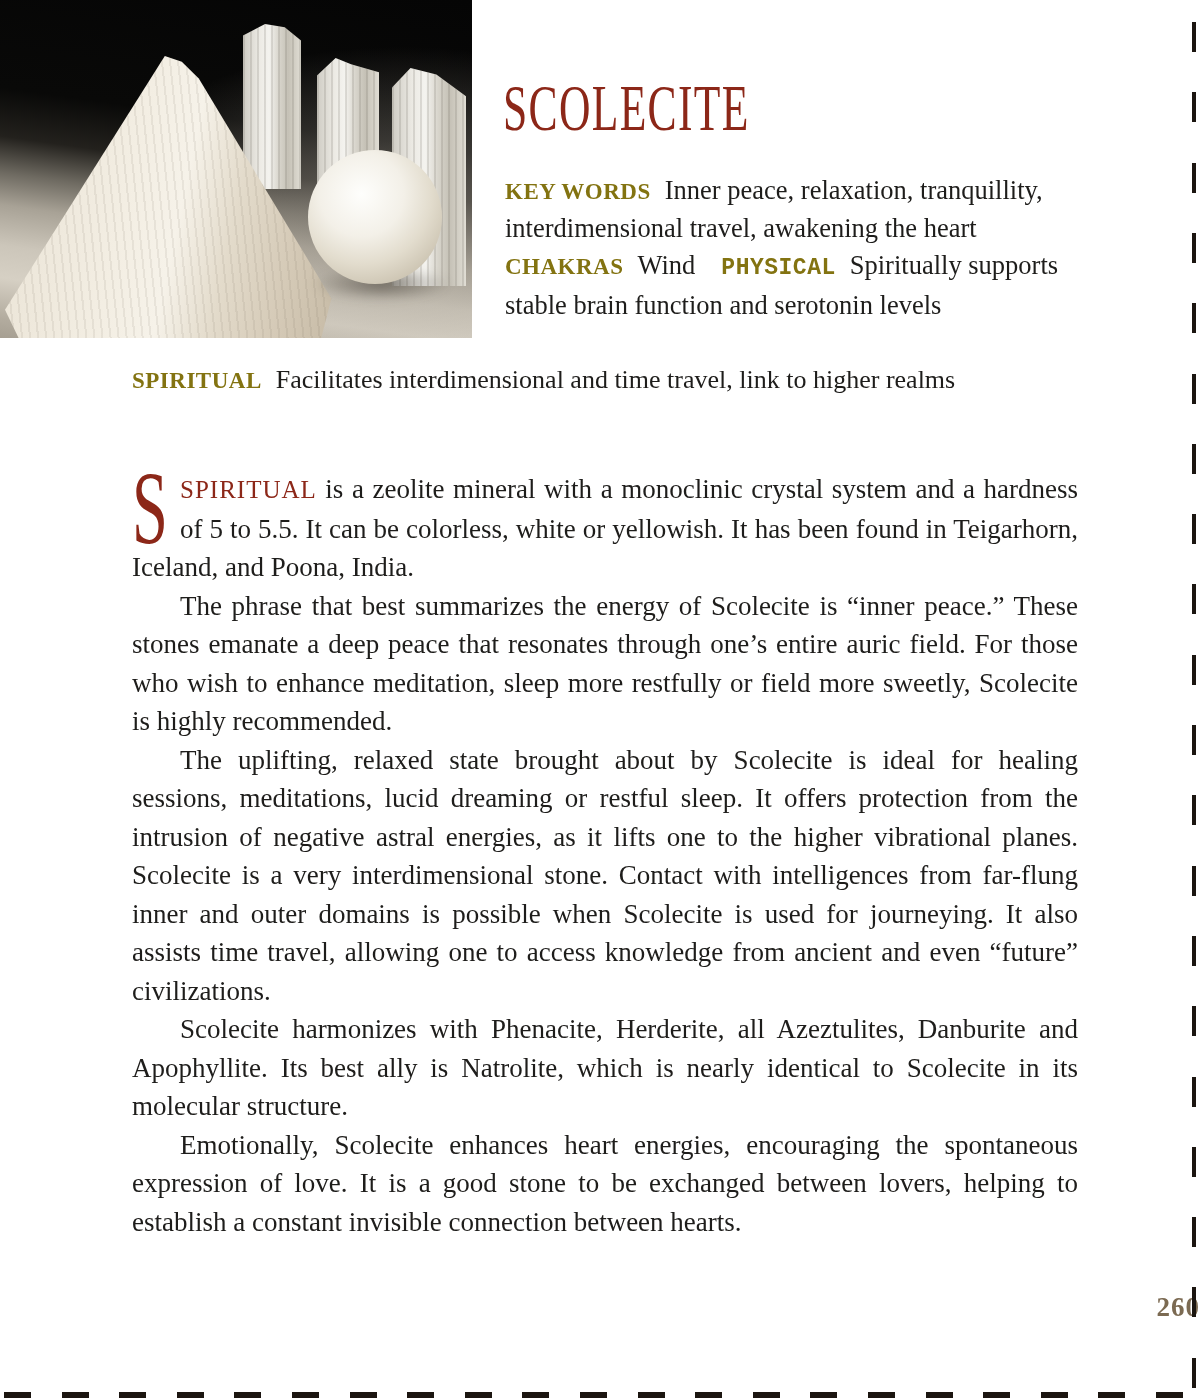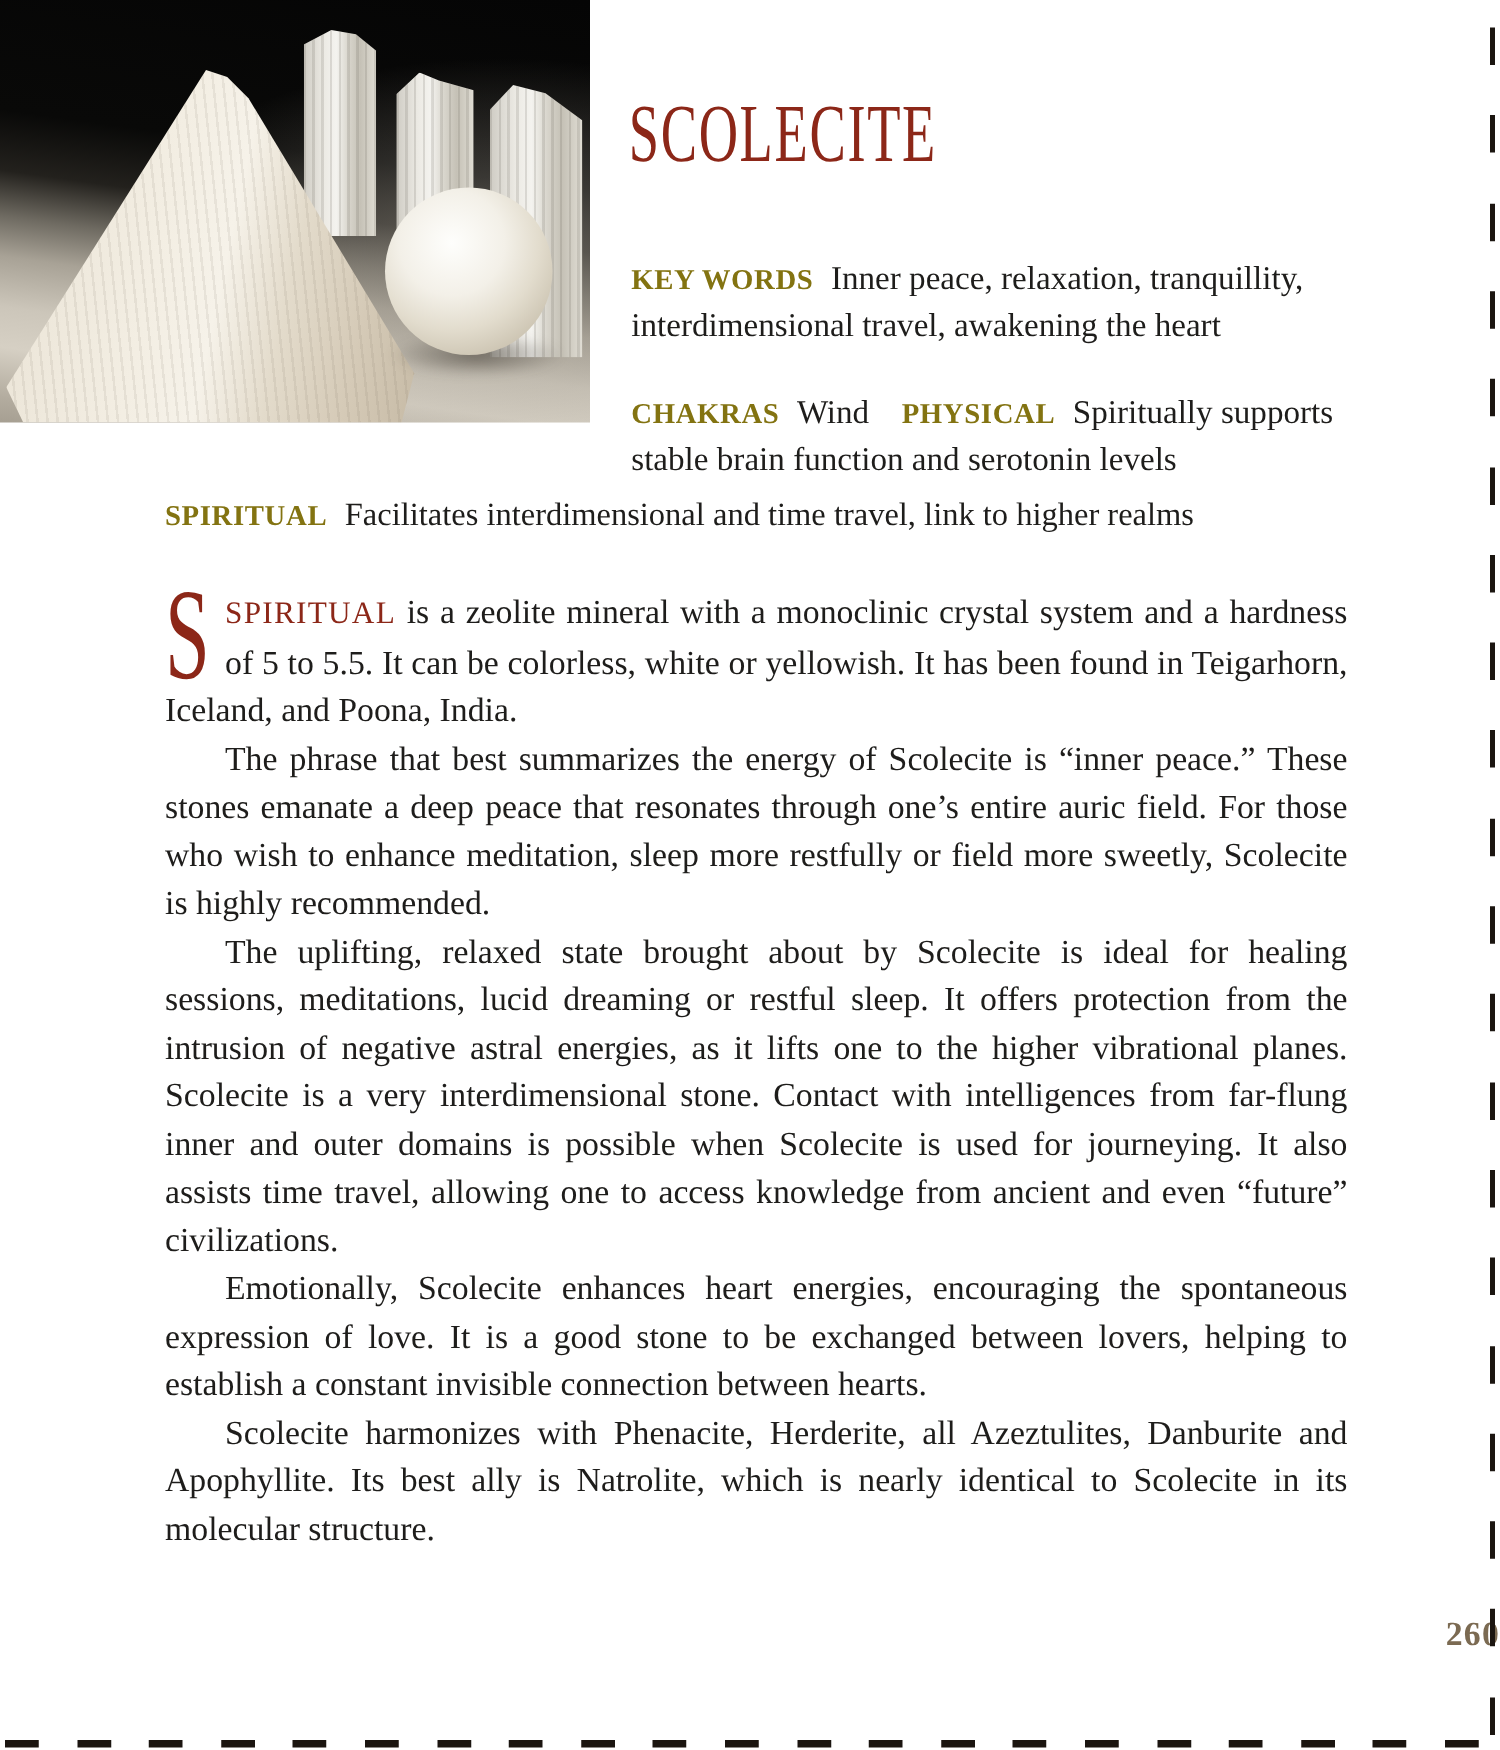--- a/index.html
+++ b/index.html
@@ -56,24 +56,24 @@
   .title{
     position:absolute;left:503px;top:76px;margin:0;
     font-size:66px;line-height:64px;font-weight:400;color:var(--red);
     letter-spacing:2px;white-space:nowrap;
     transform:scaleX(0.66);transform-origin:left top;
   }
 
   
   .key-col{position:absolute;left:505px;top:172px;width:592px;}
   .key-full{position:absolute;left:132px;top:361px;width:950px;}
-  .key-line{font-size:26.5px;line-height:37px;color:var(--ink);margin-top:32px;}
+  .key-line{font-size:26.5px;line-height:37px;color:var(--ink);}
   .key-full .key-line{font-size:26px;white-space:nowrap;}
   .seg.label{font-weight:bold;color:var(--olive);font-size:23px;letter-spacing:0.5px;margin-right:14px;}
-  .seg.gap{margin-left:26px;}
+  .seg.gap{margin-left:26px;font-family:Liberation Mono, monospace;}
 
   
   .bodytext{
     position:absolute;left:132px;top:470px;width:946px;
     font-size:27px;line-height:38.5px;color:var(--ink);text-align:justify;
   }
   .bodytext p{margin:0;text-indent:48px;}
   .bodytext p.first{text-indent:0;}
   .dropcap{
     float:left;width:40px;height:78px;color:var(--red);
@@ -113,22 +113,22 @@
       <div class="key-line"><span class="seg label">CHAKRAS</span><span class="seg plain">Wind</span><span class="seg label gap">PHYSICAL</span><span class="seg plain">Spiritually sup­ports stable brain function and serotonin levels</span></div>
     </div>
   <div class="key-full" id="key-full">
       <div class="key-line"><span class="seg label">SPIRITUAL</span><span class="seg plain">Facilitates interdimensional and time travel, link to higher realms</span></div>
     </div>
 
   <div class="bodytext">
     <p class="first"><span class="dropcap">S</span><span class="dc-caps">SPIRITUAL</span><span> is a zeolite mineral with a monoclinic crystal system and a hard­ness of 5 to 5.5. It can be colorless, white or yellowish. It has been found in Teigarhorn, Iceland, and Poona, India.</span></p>
     <p>The phrase that best summarizes the energy of Scolecite is “inner peace.” These stones emanate a deep peace that resonates through one’s entire auric field. For those who wish to enhance meditation, sleep more restfully or field more sweetly, Scolecite is highly recommended.</p>
     <p>The uplifting, relaxed state brought about by Scolecite is ideal for heal­ing sessions, meditations, lucid dreaming or restful sleep. It offers protection from the intrusion of negative astral energies, as it lifts one to the higher vibra­tional planes. Scolecite is a very interdimensional stone. Contact with intelli­gences from far-flung inner and outer domains is possible when Scolecite is used for journeying. It also assists time travel, allowing one to access knowl­edge from ancient and even “future” civilizations.</p>
+    <p>Scolecite harmonizes with Phenacite, Herderite, all Azeztulites, Danbur­ite and Apophyllite. Its best ally is Natrolite, which is nearly identical to Sco­lecite in its molecular structure.</p>
     <p>Emotionally, Scolecite enhances heart energies, encouraging the sponta­neous expression of love. It is a good stone to be exchanged between lovers, helping to establish a constant invisible connection between hearts.</p>
-    <p>Scolecite harmonizes with Phenacite, Herderite, all Azeztulites, Danbur­ite and Apophyllite. Its best ally is Natrolite, which is nearly identical to Sco­lecite in its molecular structure.</p>
   </div>
 
   <div class="pagenum">260</div>
 
   <div id="right-tabs">
       <div class="right-tab" style="top: 22px;"></div>
       <div class="right-tab" style="top: 92.3px;"></div>
       <div class="right-tab" style="top: 162.6px;"></div>
       <div class="right-tab" style="top: 232.9px;"></div>
       <div class="right-tab" style="top: 303.2px;"></div>

